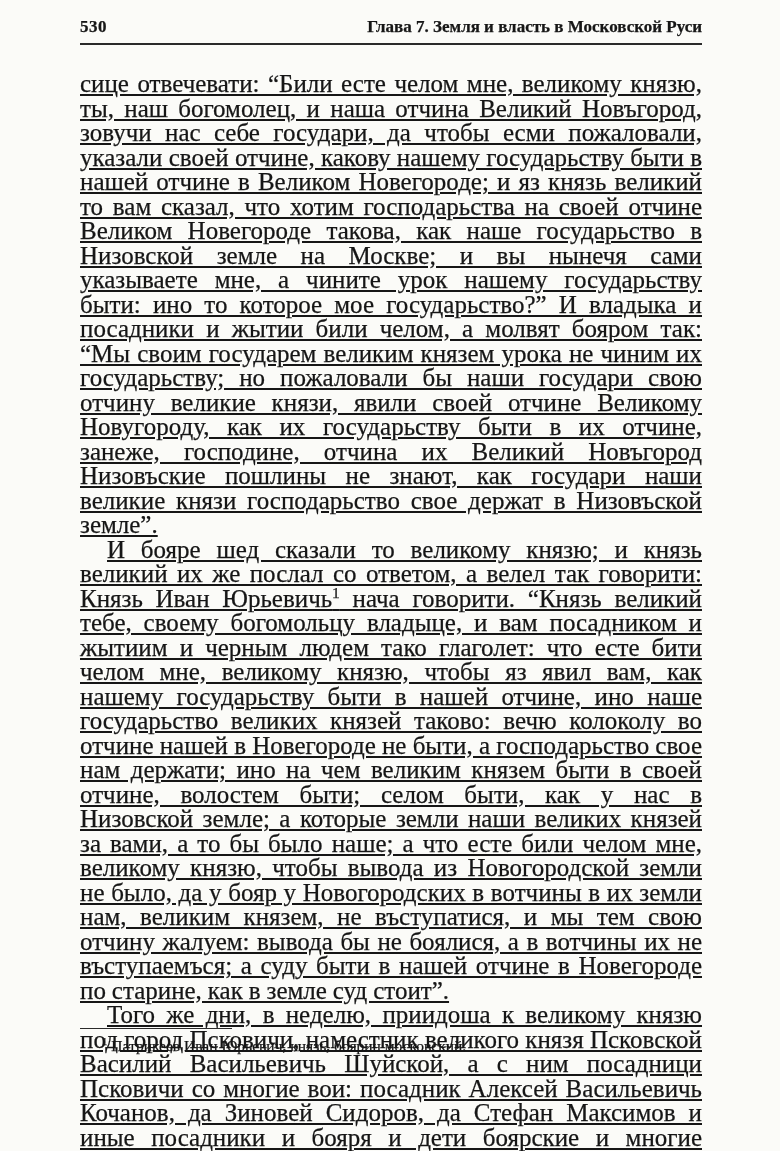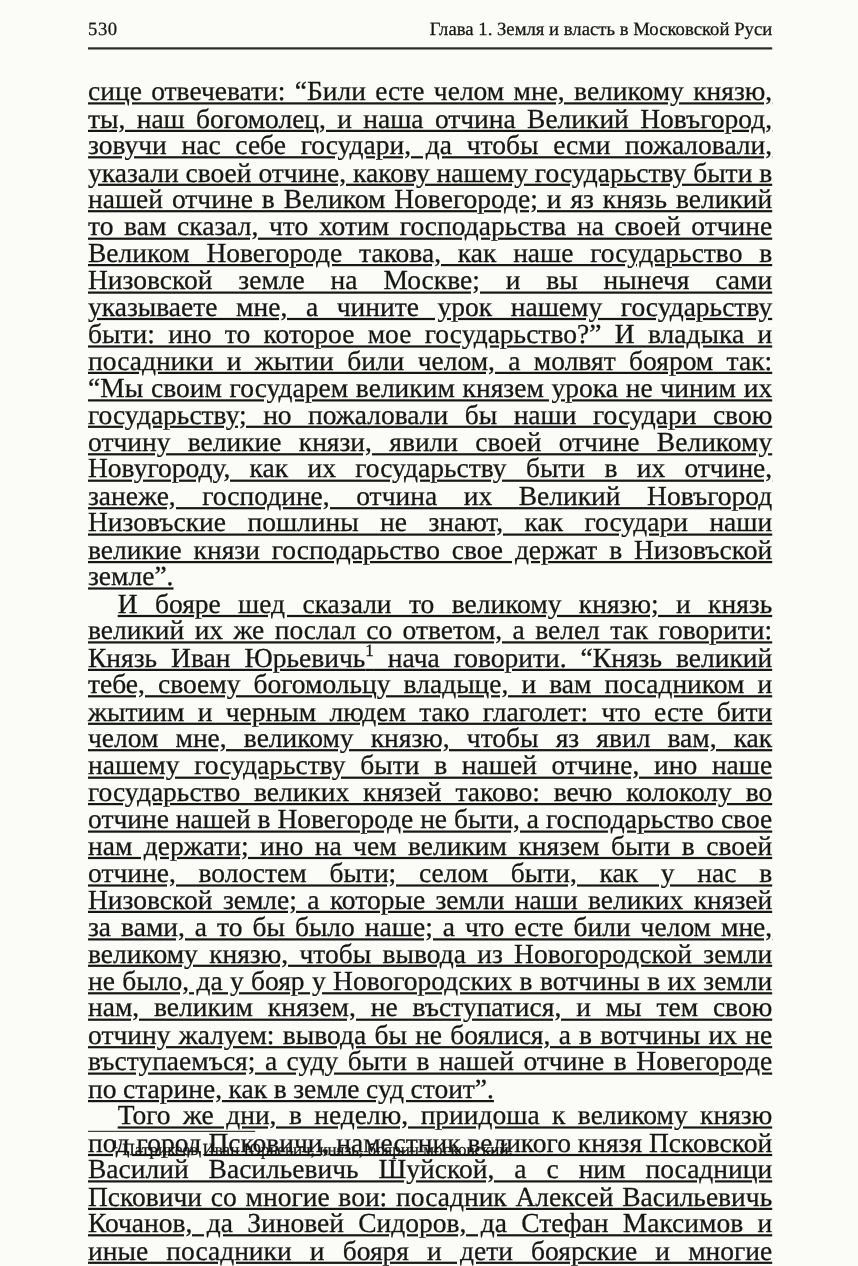--- a/index.html
+++ b/index.html
@@ -20,20 +20,21 @@
     overflow: hidden;
     -webkit-text-stroke: 0.25px #161616;
   }
   .page-header {
     display: flex;
     justify-content: space-between;
     align-items: baseline;
     font-size: 17px;
     line-height: 22px;
     padding-bottom: 5px;
+    font-weight: bold;
   }
   .page-number {
     letter-spacing: 0.5px;
   }
   .chapter-title {
     text-align: right;
   }
   .header-rule {
     border: none;
     border-top: 2px solid #2a2a2a;
@@ -85,21 +86,21 @@
     margin-right: 4px;
   }
 </style>
 </head>
 <body>
 
 <div class="page">
 
   <header class="page-header">
     <span class="page-number">530</span>
-    <span class="chapter-title">Глава 1. Земля и власть в Московской Руси</span>
+    <span class="chapter-title">Глава 7. Земля и власть в Московской Руси</span>
   </header>
 
   <hr class="header-rule">
 
   <main class="body-text">
 
     <p class="para">сице отвечевати: “Били есте челом мне, великому князю, ты, наш богомолец, и наша отчина Великий Новъгород, зовучи нас себе государи, да чтобы есми пожаловали, указали своей отчине, какову нашему государьству быти в нашей отчине в Великом Новегороде; и яз князь великий то вам сказал, что хотим господарьства на своей отчине Великом Новегороде такова, как наше государьство в Низовской земле на Москве; и вы нынечя сами указываете мне, а чините урок нашему государьству быти: ино то которое мое государьство?” И владыка и посадники и жытии били челом, а молвят бояром так: “Мы своим государем великим князем урока не чиним их государьству; но пожаловали бы наши государи свою отчину великие князи, явили своей отчине Великому Новугороду, как их государьству быти в их отчине, занеже, господине, отчина их Великий Новъгород Низовъские пошлины не знают, как государи наши великие князи господарьство свое держат в Низовъской земле”.</p>
 
     <p class="para indent"><span>И бояре шед сказали то великому князю; и князь великий их же послал со ответом, а велел так говорити: Князь Иван Юрьевичь</span><sup class="fn-ref">1</sup><span> нача говорити. “Князь великий тебе, своему богомольцу владыце, и вам посадником и жытиим и черным людем тако глаголет: что есте бити челом мне, великому князю, чтобы яз явил вам, как нашему государьству быти в нашей отчине, ино наше государьство великих князей таково: вечю колоколу во отчине нашей в Новегороде не быти, а господарьство свое нам держати; ино на чем великим князем быти в своей отчине, волостем быти; селом быти, как у нас в Низовской земле; а которые земли наши великих князей за вами, а то бы было наше; а что есте били челом мне, великому князю, чтобы вывода из Новогородской земли не было, да у бояр у Новогородских в вотчины в их земли нам, великим князем, не въступатися, и мы тем свою отчину жалуем: вывода бы не боялися, а в вотчины их не въступаемъся; а суду быти в нашей отчине в Новегороде по старине, как в земле суд стоит”.</span></p>
 

